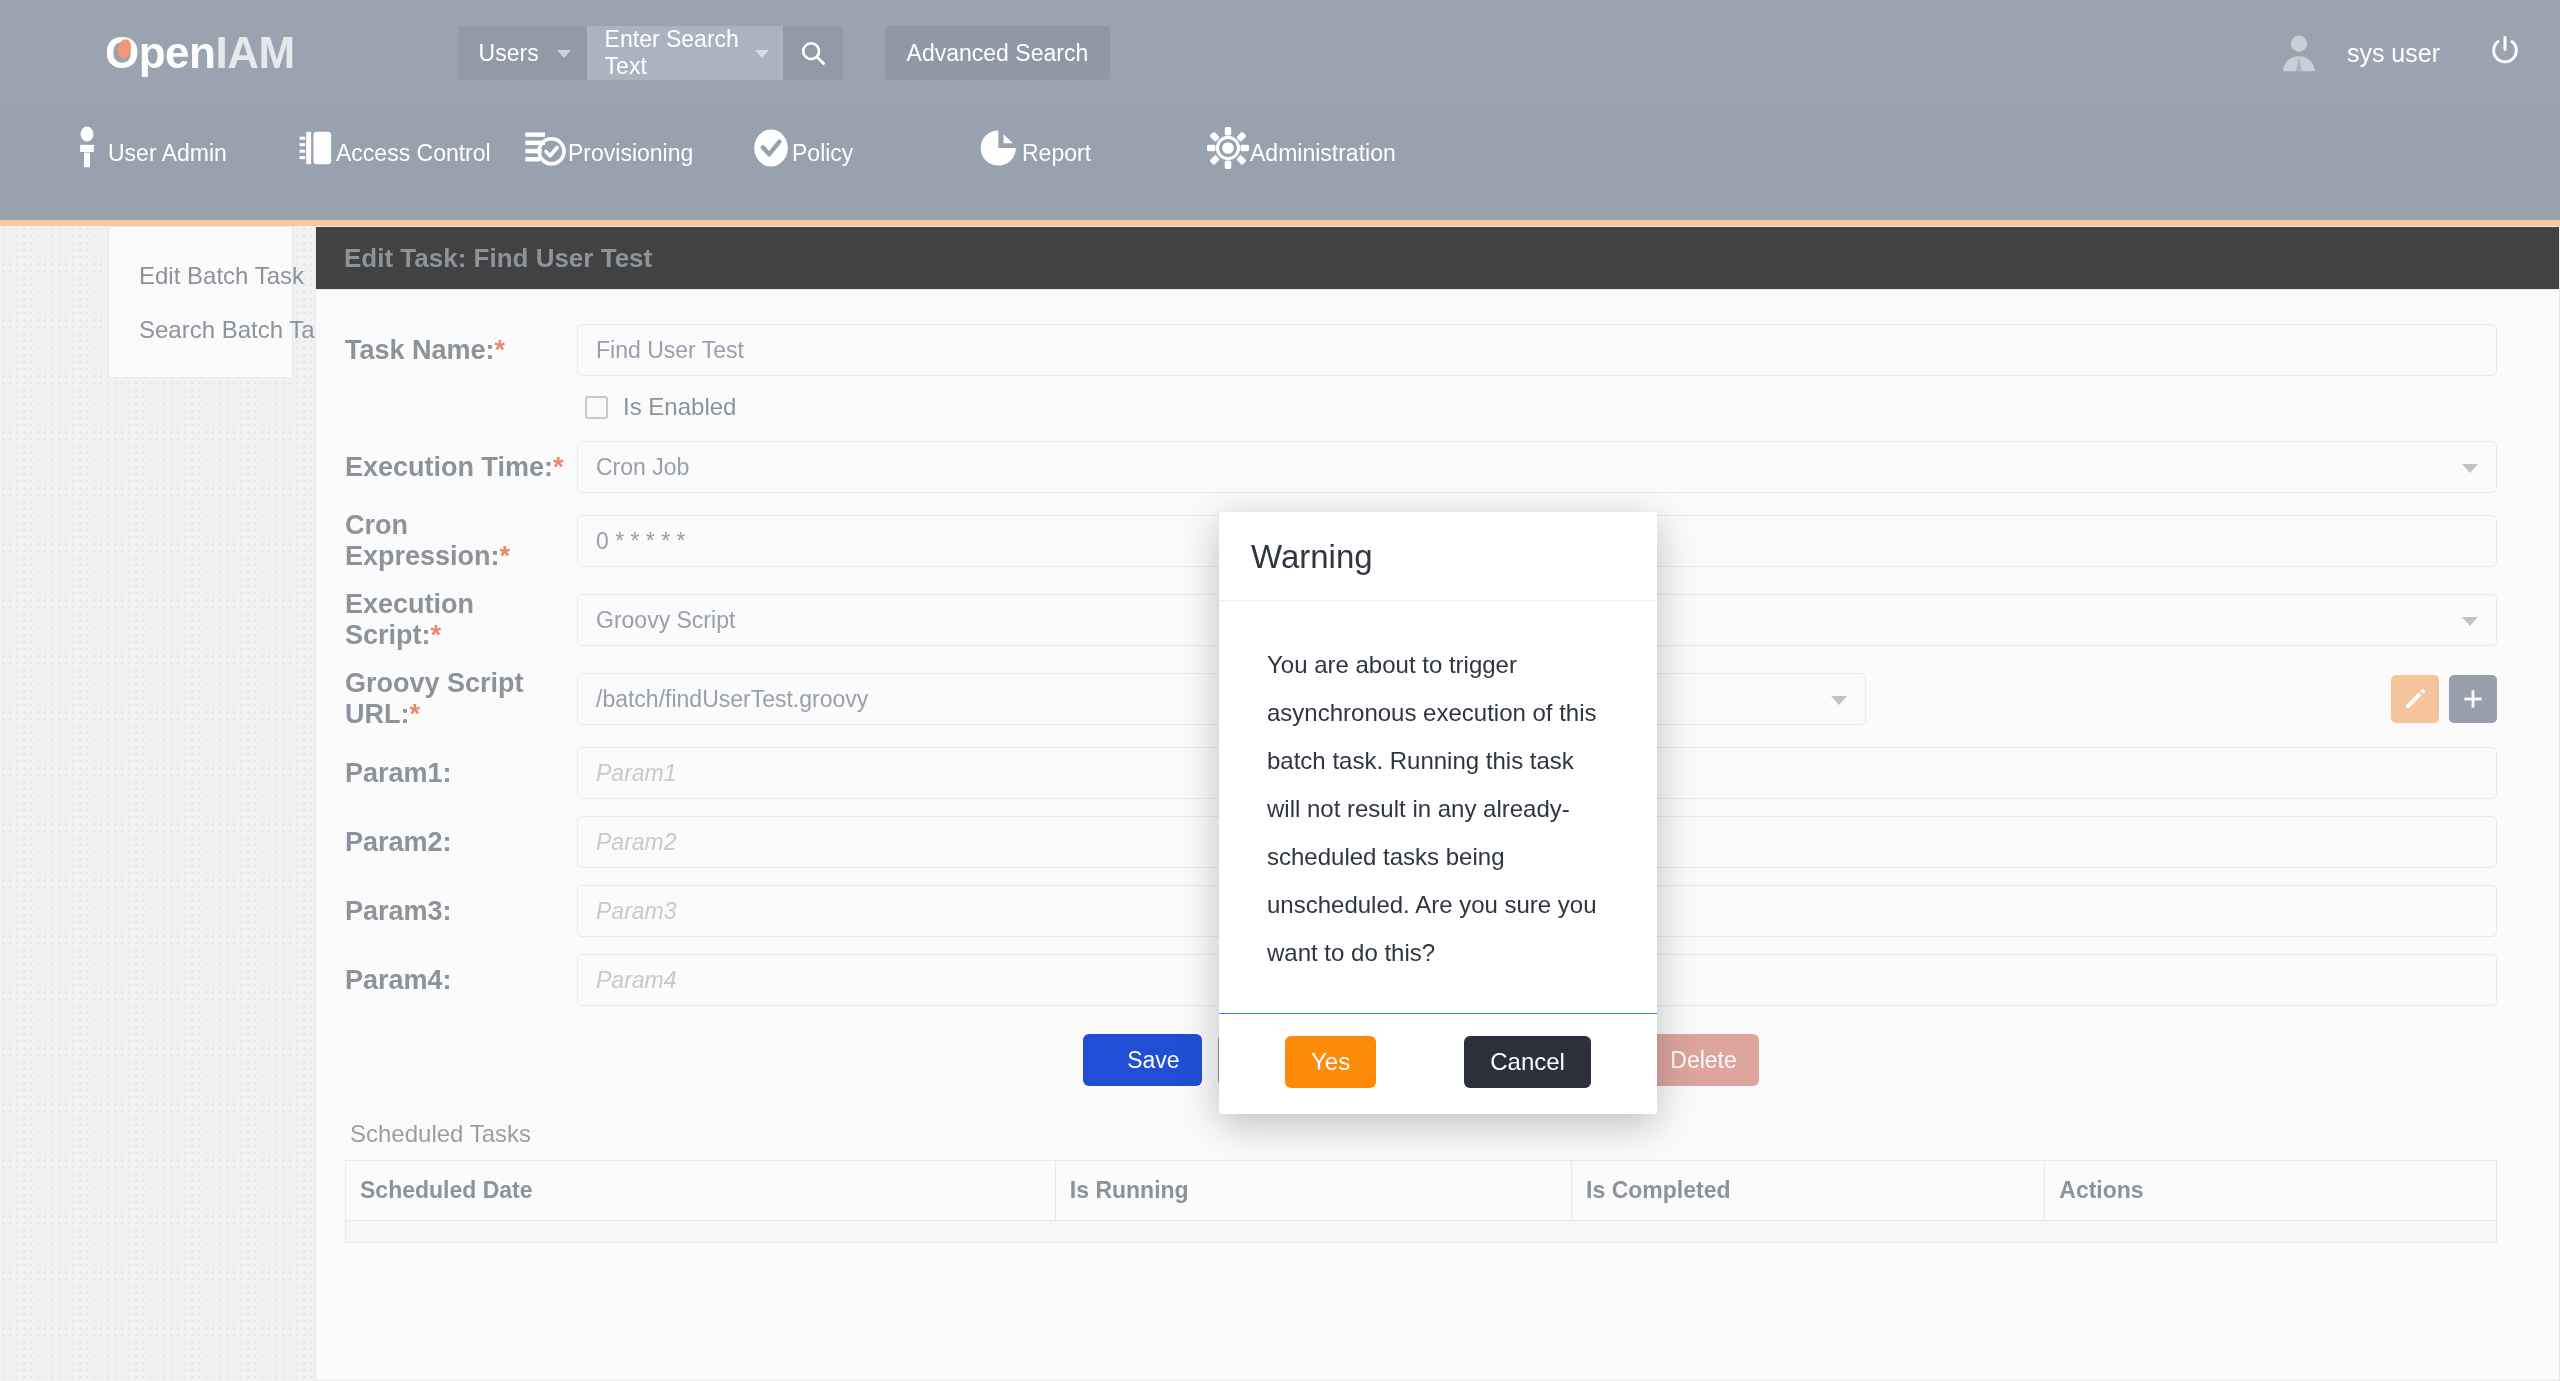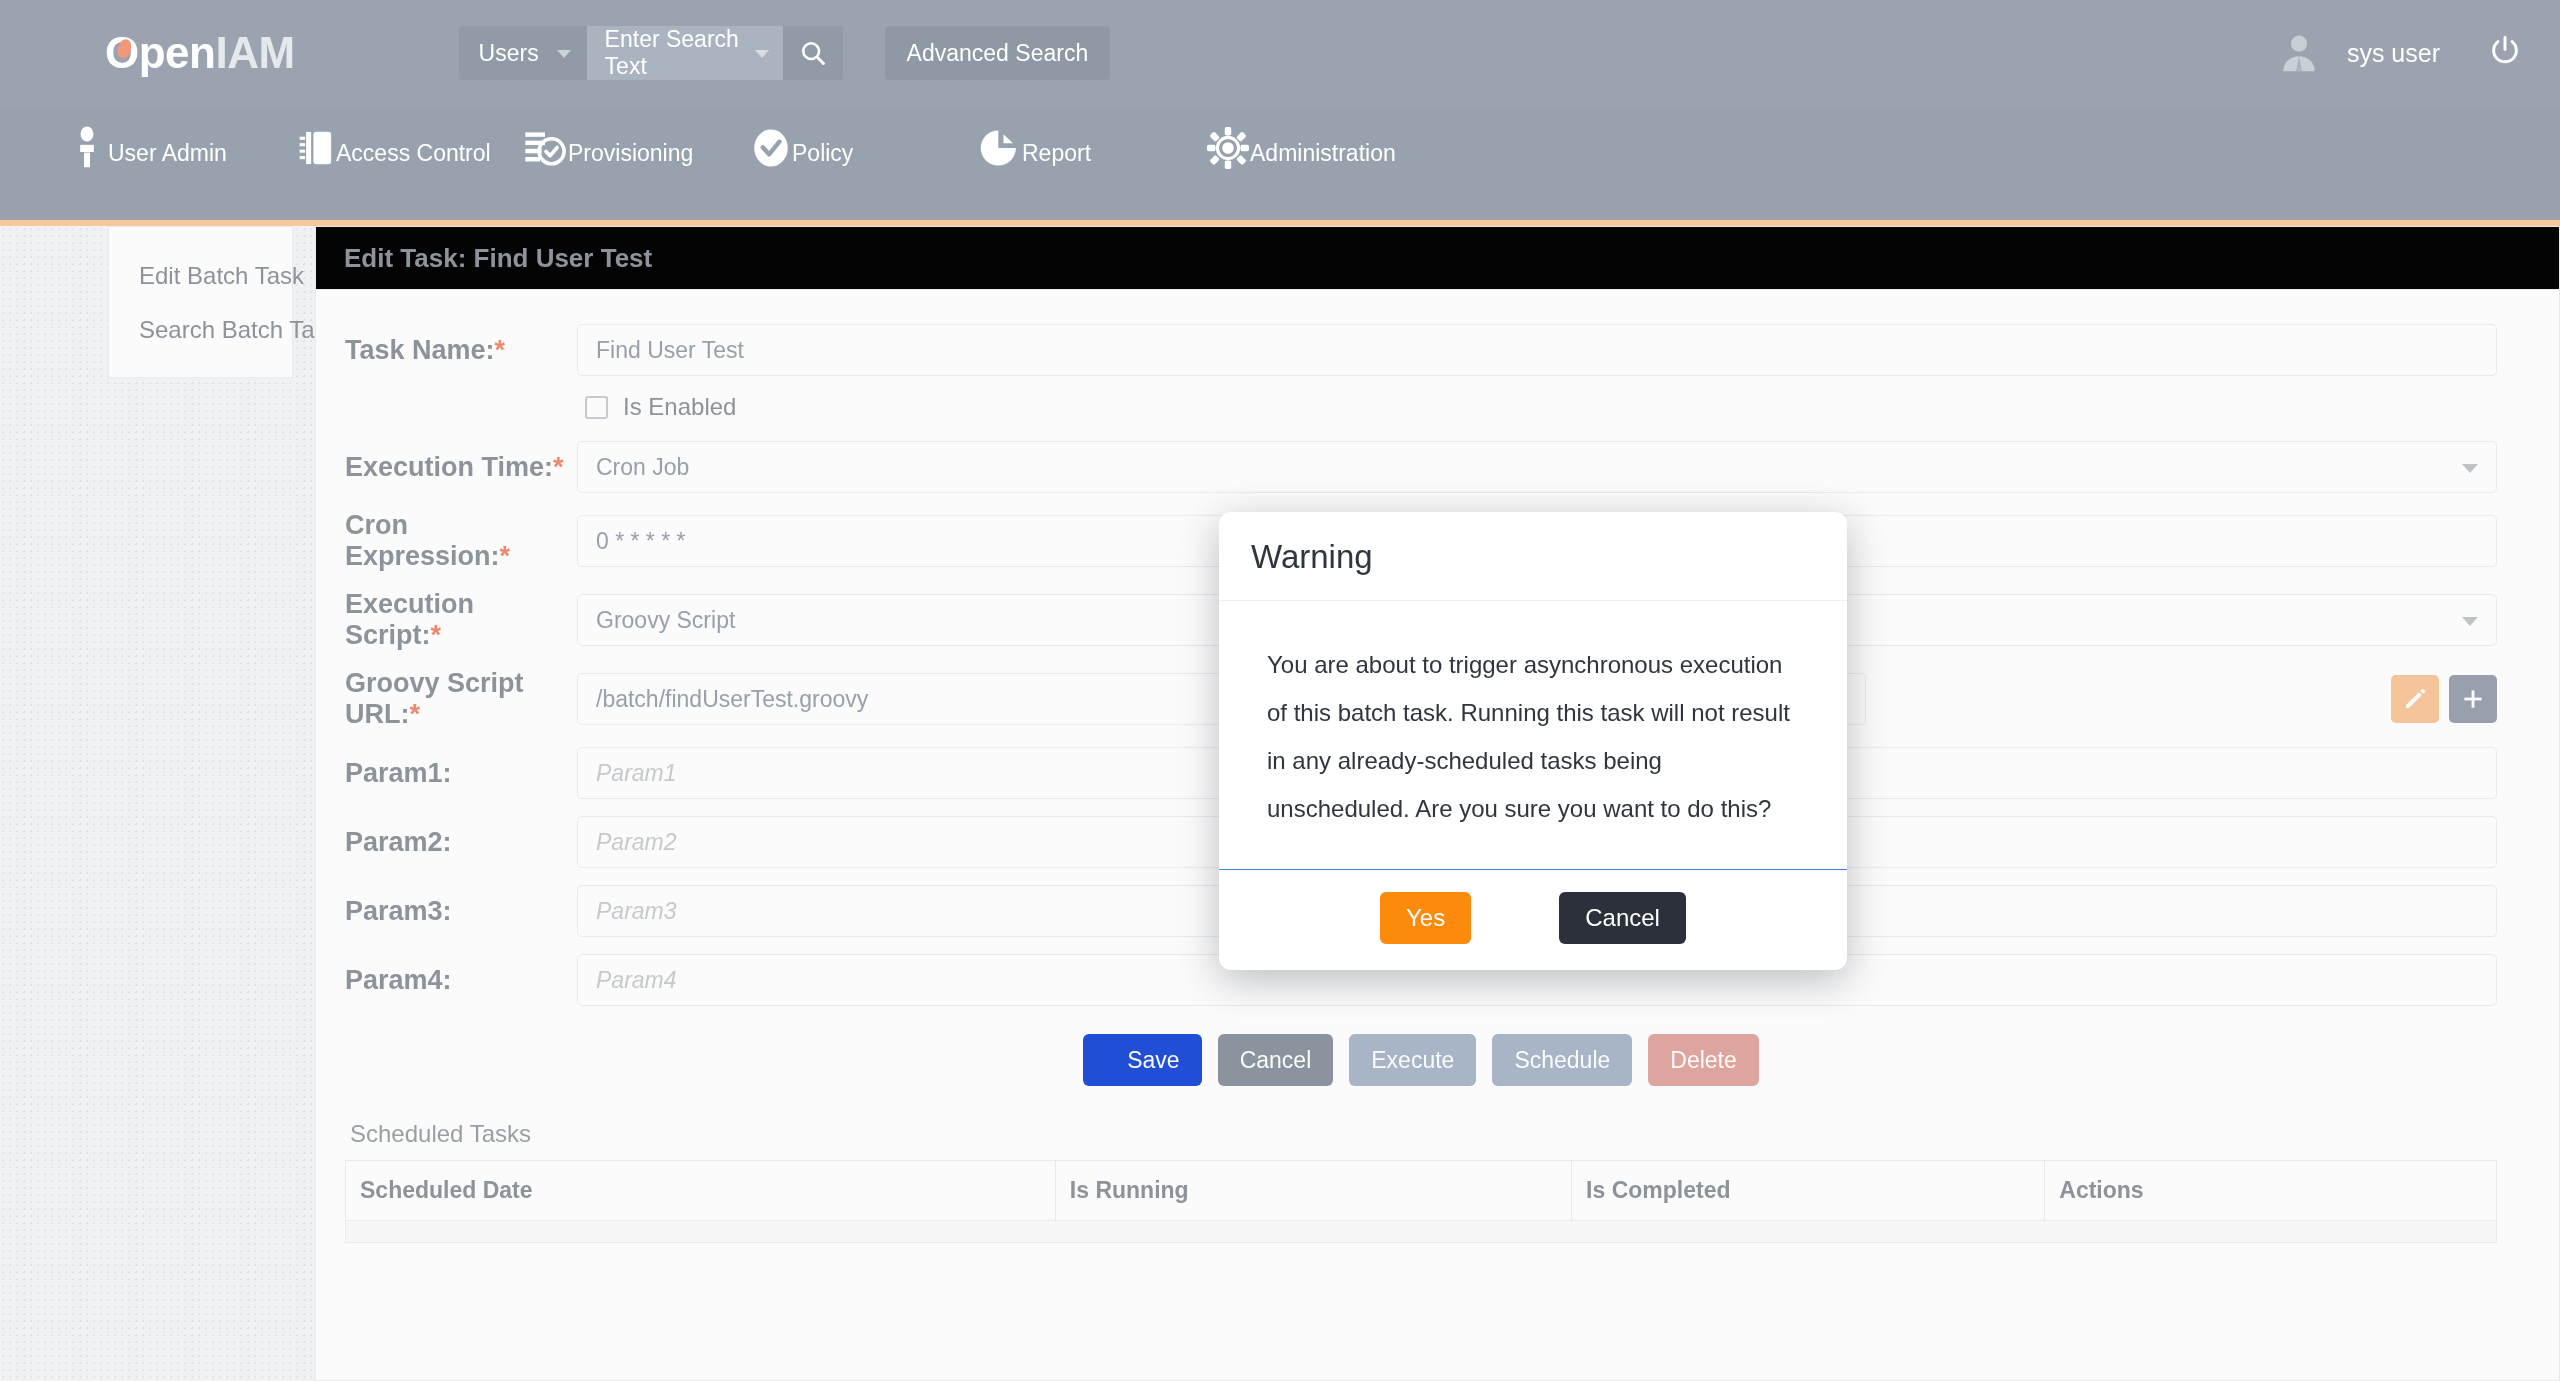--- a/index.html
+++ b/index.html
@@ -156,21 +156,21 @@
     background: #ffffff;
     border: 1px solid #eceef0;
     min-width: 0;
   }
   .card-head {
     height: 63px;
     border-bottom: 1px solid #f0f1f3;
     display: flex;
     align-items: center;
     padding-left: 28px;
-    background: #000000;
+    background: #404040;
   }
   .card-title {
     font-size: 26px;
     font-weight: 700;
     color: #8d949c;
   }
   .form {
     padding: 34px 62px 0 29px;
   }
   .frow {
@@ -281,23 +281,23 @@
   .modal-backdrop {
     position: absolute;
     left: 0; top: 0; right: 0; bottom: 0;
     background: rgba(120,126,133,0.03);
     z-index: 40;
   }
   .modal {
     position: absolute;
     left: 1219px;
     top: 286px;
-    width: 628px;
+    width: 438px;
     background: #ffffff;
-    border-radius: 12px;
+    border-radius: 3px;
     box-shadow: 0 10px 40px rgba(40,48,60,0.30);
     z-index: 50;
     overflow: hidden;
   }
   .modal-head {
     padding: 26px 32px 24px 32px;
     border-bottom: 1px solid #eef0f2;
   }
   .modal-title {
     font-size: 33px;

